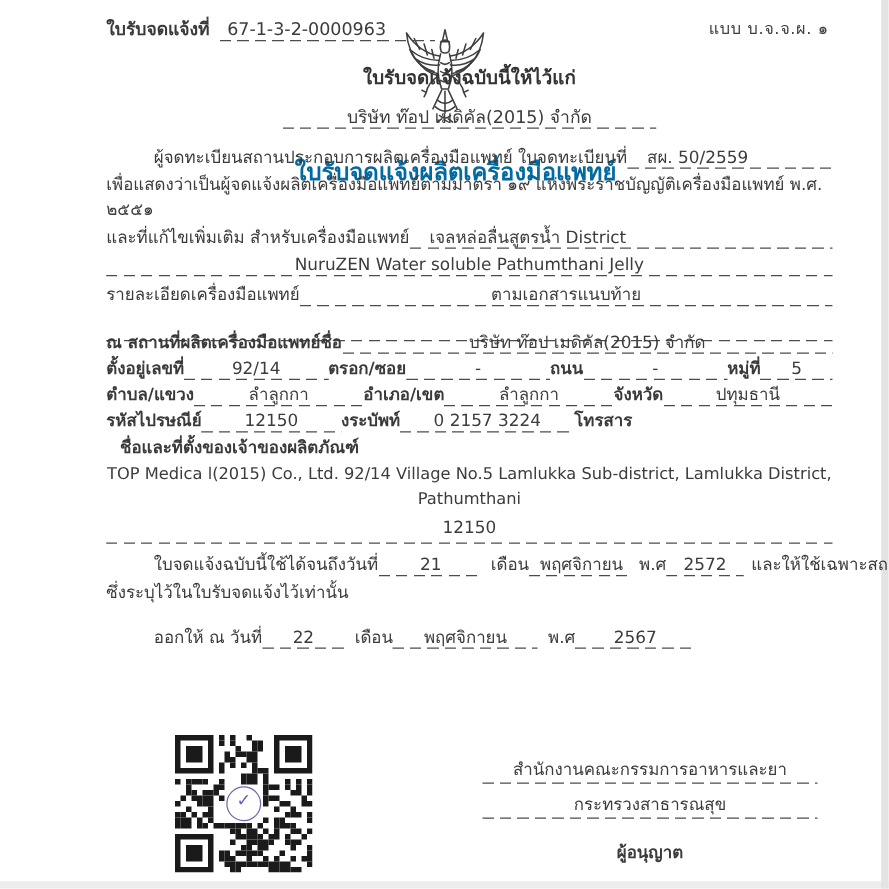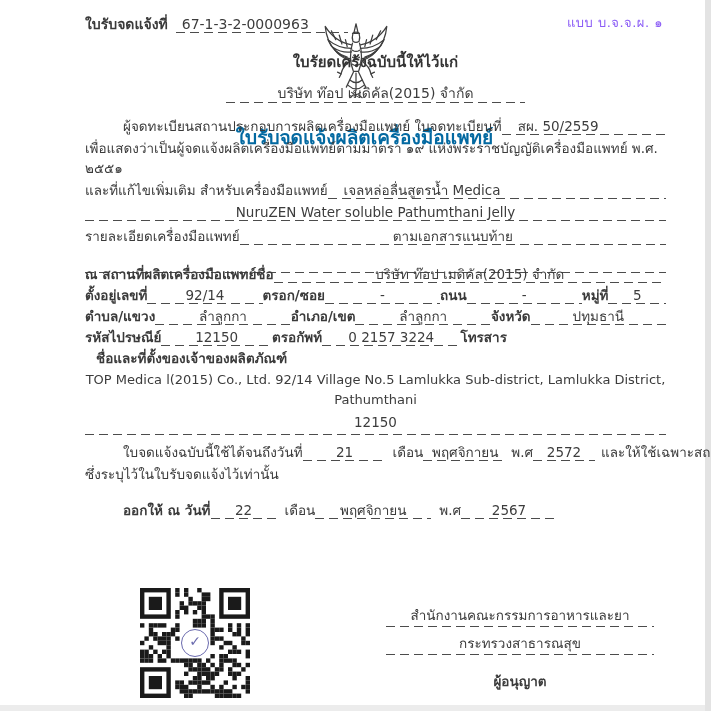--- a/index.html
+++ b/index.html
@@ -12,21 +12,21 @@
     overflow:hidden;
     box-shadow: inset -6px 0 0 #e3e3e3, inset 0 -6px 0 #ececec;
     box-sizing:border-box;
   }
   .content{
     position:absolute;
     left:85px;right:45px;top:0;
   }
   .form-code{
     position:absolute;top:12px;right:48px;
-    font-size:13px;color:#8b5cf6;letter-spacing:.5px;
+    font-size:13px;color:#404040;letter-spacing:.5px;
   }
   .emblem-wrap{
     text-align:center;margin-top:20px;height:92px;
   }
   .doc-title{
     text-align:center;font-size:19px;font-weight:700;color:#0369a1;
     margin-top:10px;
     margin-left:18px;
   }
   .dline{
@@ -116,36 +116,36 @@
 
   <div class="doc-title">ใบรับจดแจ้งผลิตเครื่องมือแพทย์</div>
 
   <div class="content">
 
     <div class="frow receipt-row">
       <span class="lbl">ใบรับจดแจ้งที่</span>
       <span class="val dline" style="margin-left:8px;">67-1-3-2-0000963</span>
     </div>
 
-    <div class="center-head">ใบรัยดเคร้งฉบับนี้ให้ไว้แก่</div>
+    <div class="center-head">ใบรับจดแจ้งฉบับนี้ให้ไว้แก่</div>
 
     <div class="company-line">
       <span class="inner dline">บริษัท ท๊อป เมดิคัล(2015) จำกัด</span>
     </div>
 
     <div class="frow para" style="margin-top:12px;">
       <span class="lbl indent" style="font-weight:500;">ผู้จดทะเบียนสถานประกอบการผลิตเครื่องมือแพทย์  ใบจดทะเบียนที่</span>
       <span class="fill left dline">สผ. 50/2559</span>
     </div>
 
     <div class="para mt2">เพื่อแสดงว่าเป็นผู้จดแจ้งผลิตเครื่องมือแพทย์ตามมาตรา ๑๙ แห่งพระราชบัญญัติเครื่องมือแพทย์ พ.ศ. ๒๕๕๑</div>
 
     <div class="frow para mt2">
       <span class="lbl" style="font-weight:500;">และที่แก้ไขเพิ่มเติม  สำหรับเครื่องมือแพทย์</span>
-      <span class="fill left dline">เจลหล่อลื่นสูตรน้ำ Medica</span>
+      <span class="fill left dline">เจลหล่อลื่นสูตรน้ำ District</span>
     </div>
 
     <div class="center-on-line dline mt2">NuruZEN Water soluble Pathumthani Jelly</div>
 
     <div class="frow para" style="margin-top:4px;">
       <span class="lbl" style="font-weight:500;">รายละเอียดเครื่องมือแพทย์</span>
       <span class="fill dline">ตามเอกสารแนบท้าย</span>
     </div>
 
     <div class="sep">
@@ -173,21 +173,21 @@
       <span class="fill dline">ลำลูกกา</span>
       <span class="lbl">อำเภอ/เขต</span>
       <span class="fill dline">ลำลูกกา</span>
       <span class="lbl">จังหวัด</span>
       <span class="fill dline">ปทุมธานี</span>
     </div>
 
     <div class="frow para" style="margin-top:1px;">
       <span class="lbl">รหัสไปรษณีย์</span>
       <span class="fill dline" style="flex:0.8">12150</span>
-      <span class="lbl">ตรอกัพท์</span>
+      <span class="lbl">งระบัพท์</span>
       <span class="fill dline">0 2157 3224</span>
       <span class="lbl">โทรสาร</span>
       <span class="fill dline" style="flex:1.15"></span>
     </div>
 
     <div class="frow para" style="margin-top:1px;margin-left:11px;">
       <span class="lbl">ชื่อและที่ตั้งของเจ้าของผลิตภัณฑ์</span>
       <span class="fill dline"></span>
     </div>
 
@@ -203,21 +203,21 @@
       <span class="lbl" style="font-weight:500;padding-left:6px;">เดือน</span>
       <span class="fill dline" style="flex:0 0 84px;">พฤศจิกายน</span>
       <span class="lbl" style="font-weight:500;padding-left:4px;">พ.ศ</span>
       <span class="fill dline" style="flex:0 0 62px;">2572</span>
       <span class="lbl" style="font-weight:500;padding-left:6px;">และให้ใช้เฉพาะสถานที่</span>
     </div>
 
     <div class="para mt2">ซึ่งระบุไว้ในใบรับจดแจ้งไว้เท่านั้น</div>
 
     <div class="frow para" style="margin-top:16px;">
-      <span class="lbl indent" style="font-weight:700;">ออกให้ ณ วันที่</span>
+      <span class="lbl indent" style="font-weight:400;">ออกให้ ณ วันที่</span>
       <span class="fill dline" style="flex:0 0 66px;">22</span>
       <span class="lbl" style="font-weight:500;padding-left:8px;">เดือน</span>
       <span class="fill dline" style="flex:0 0 116px;">พฤศจิกายน</span>
       <span class="lbl" style="font-weight:500;padding-left:8px;">พ.ศ</span>
       <span class="fill dline" style="flex:0 0 96px;max-width:96px;">2567</span>
       <span style="flex:1;"></span>
     </div>
 
   </div>
 

